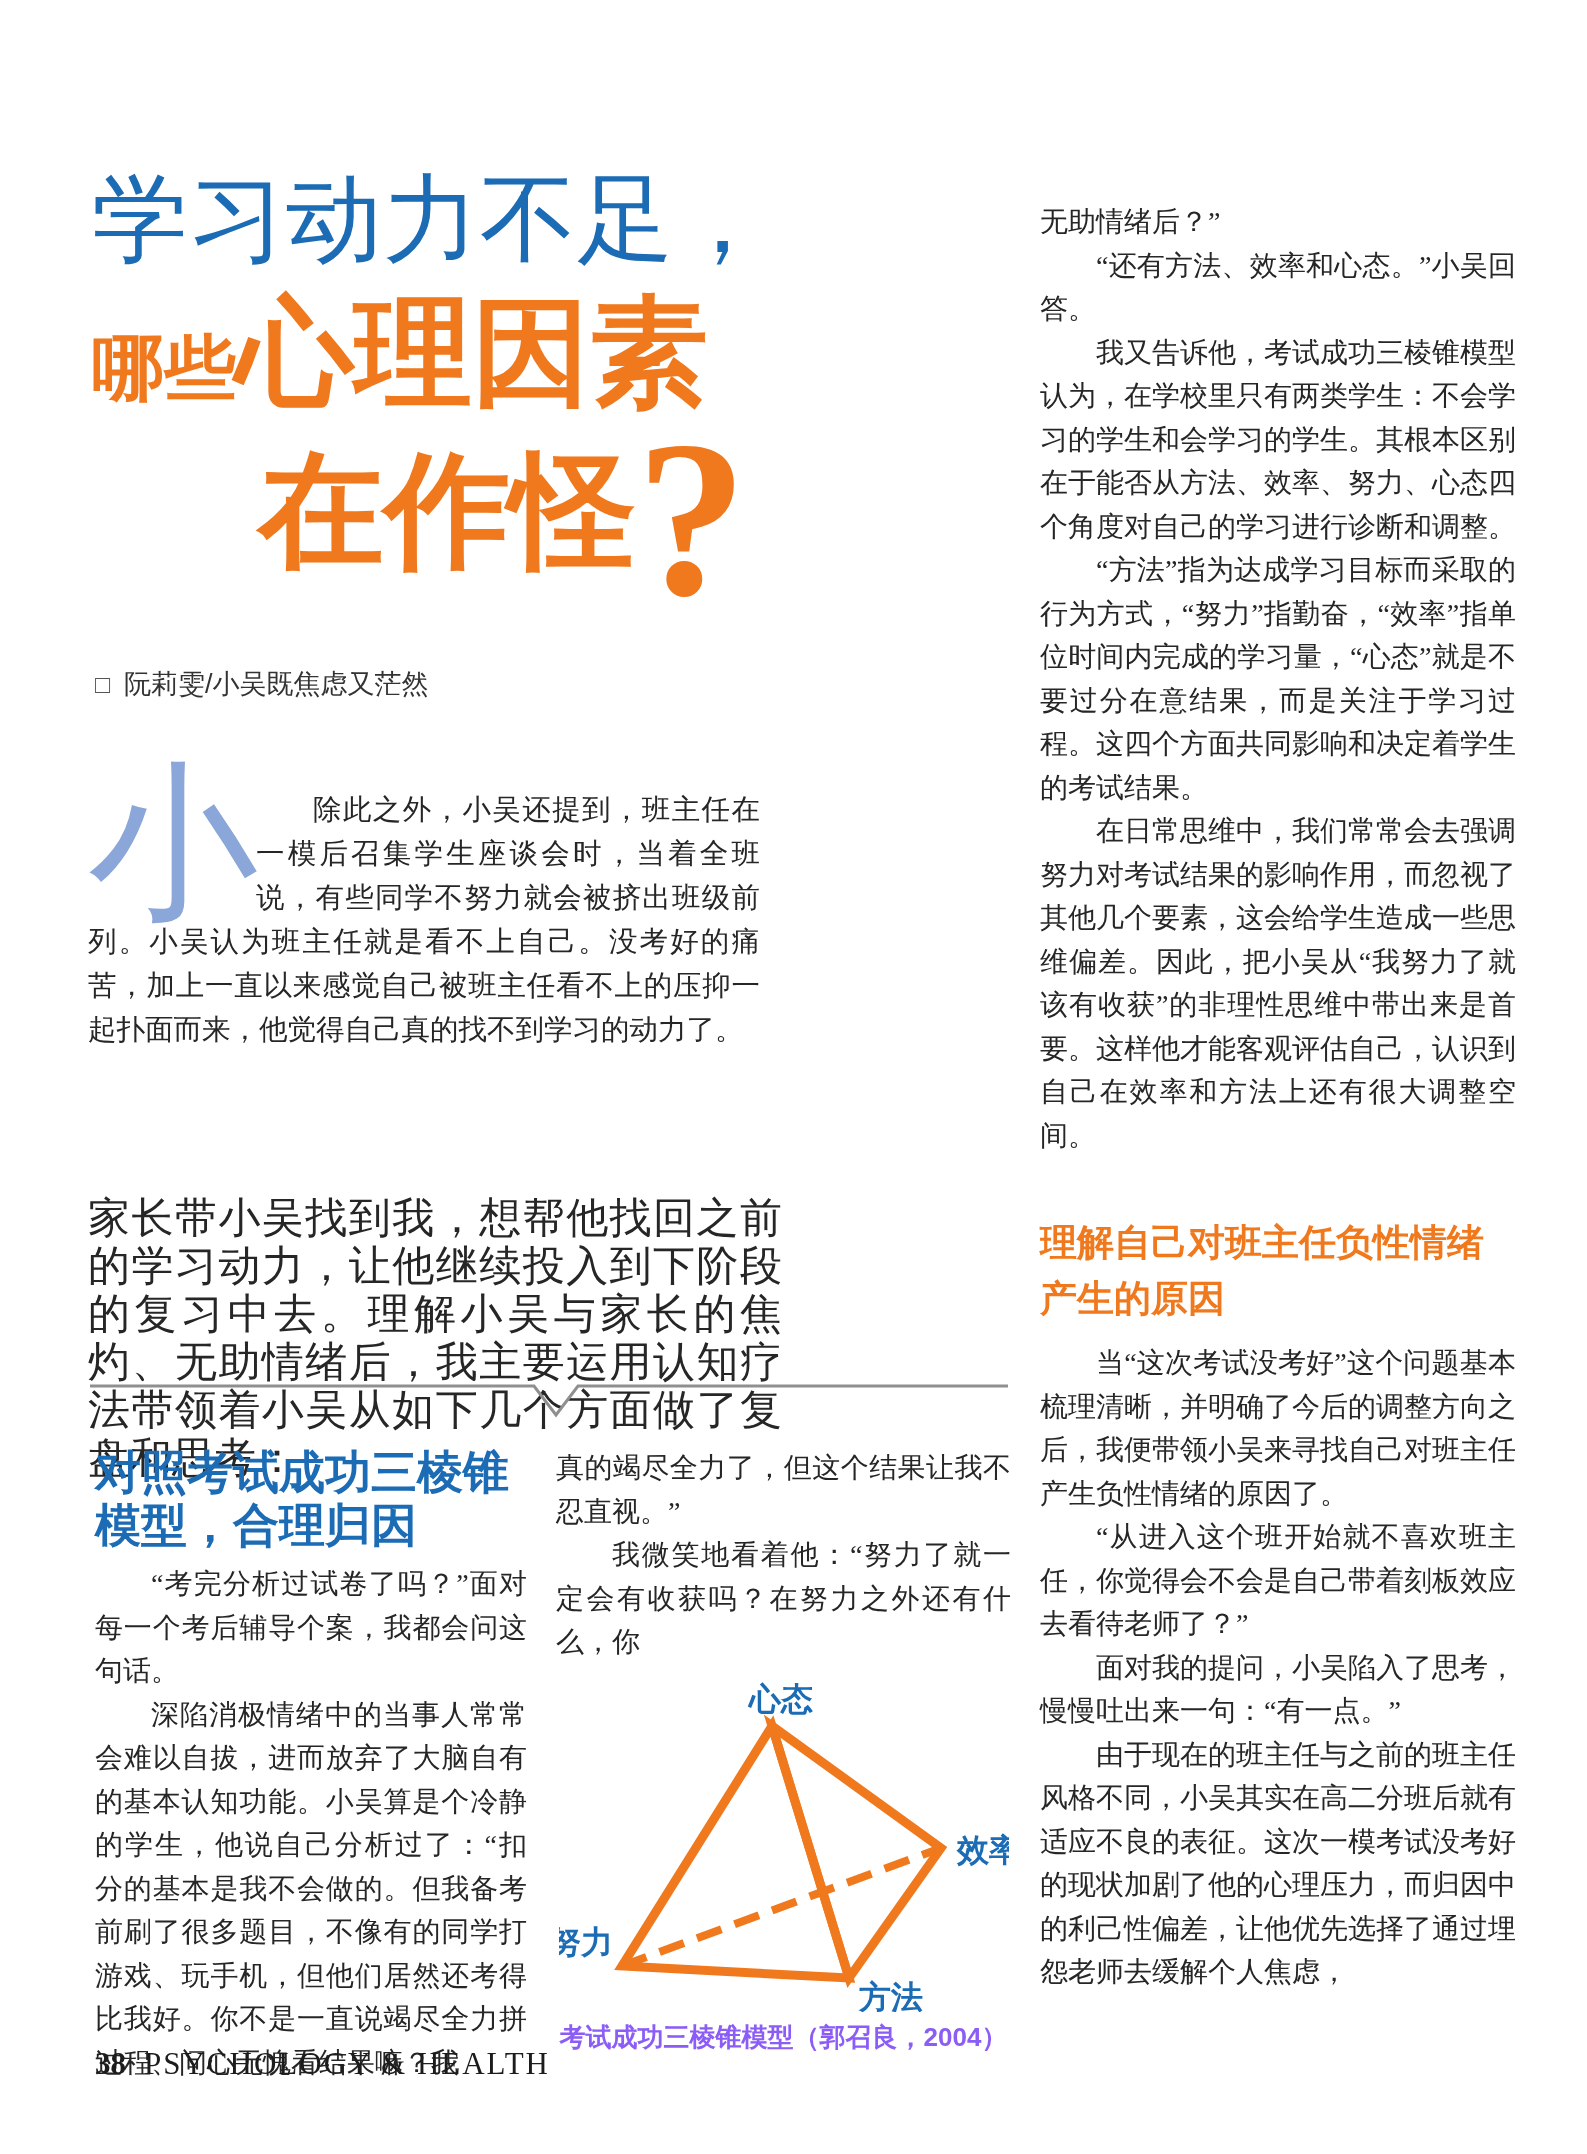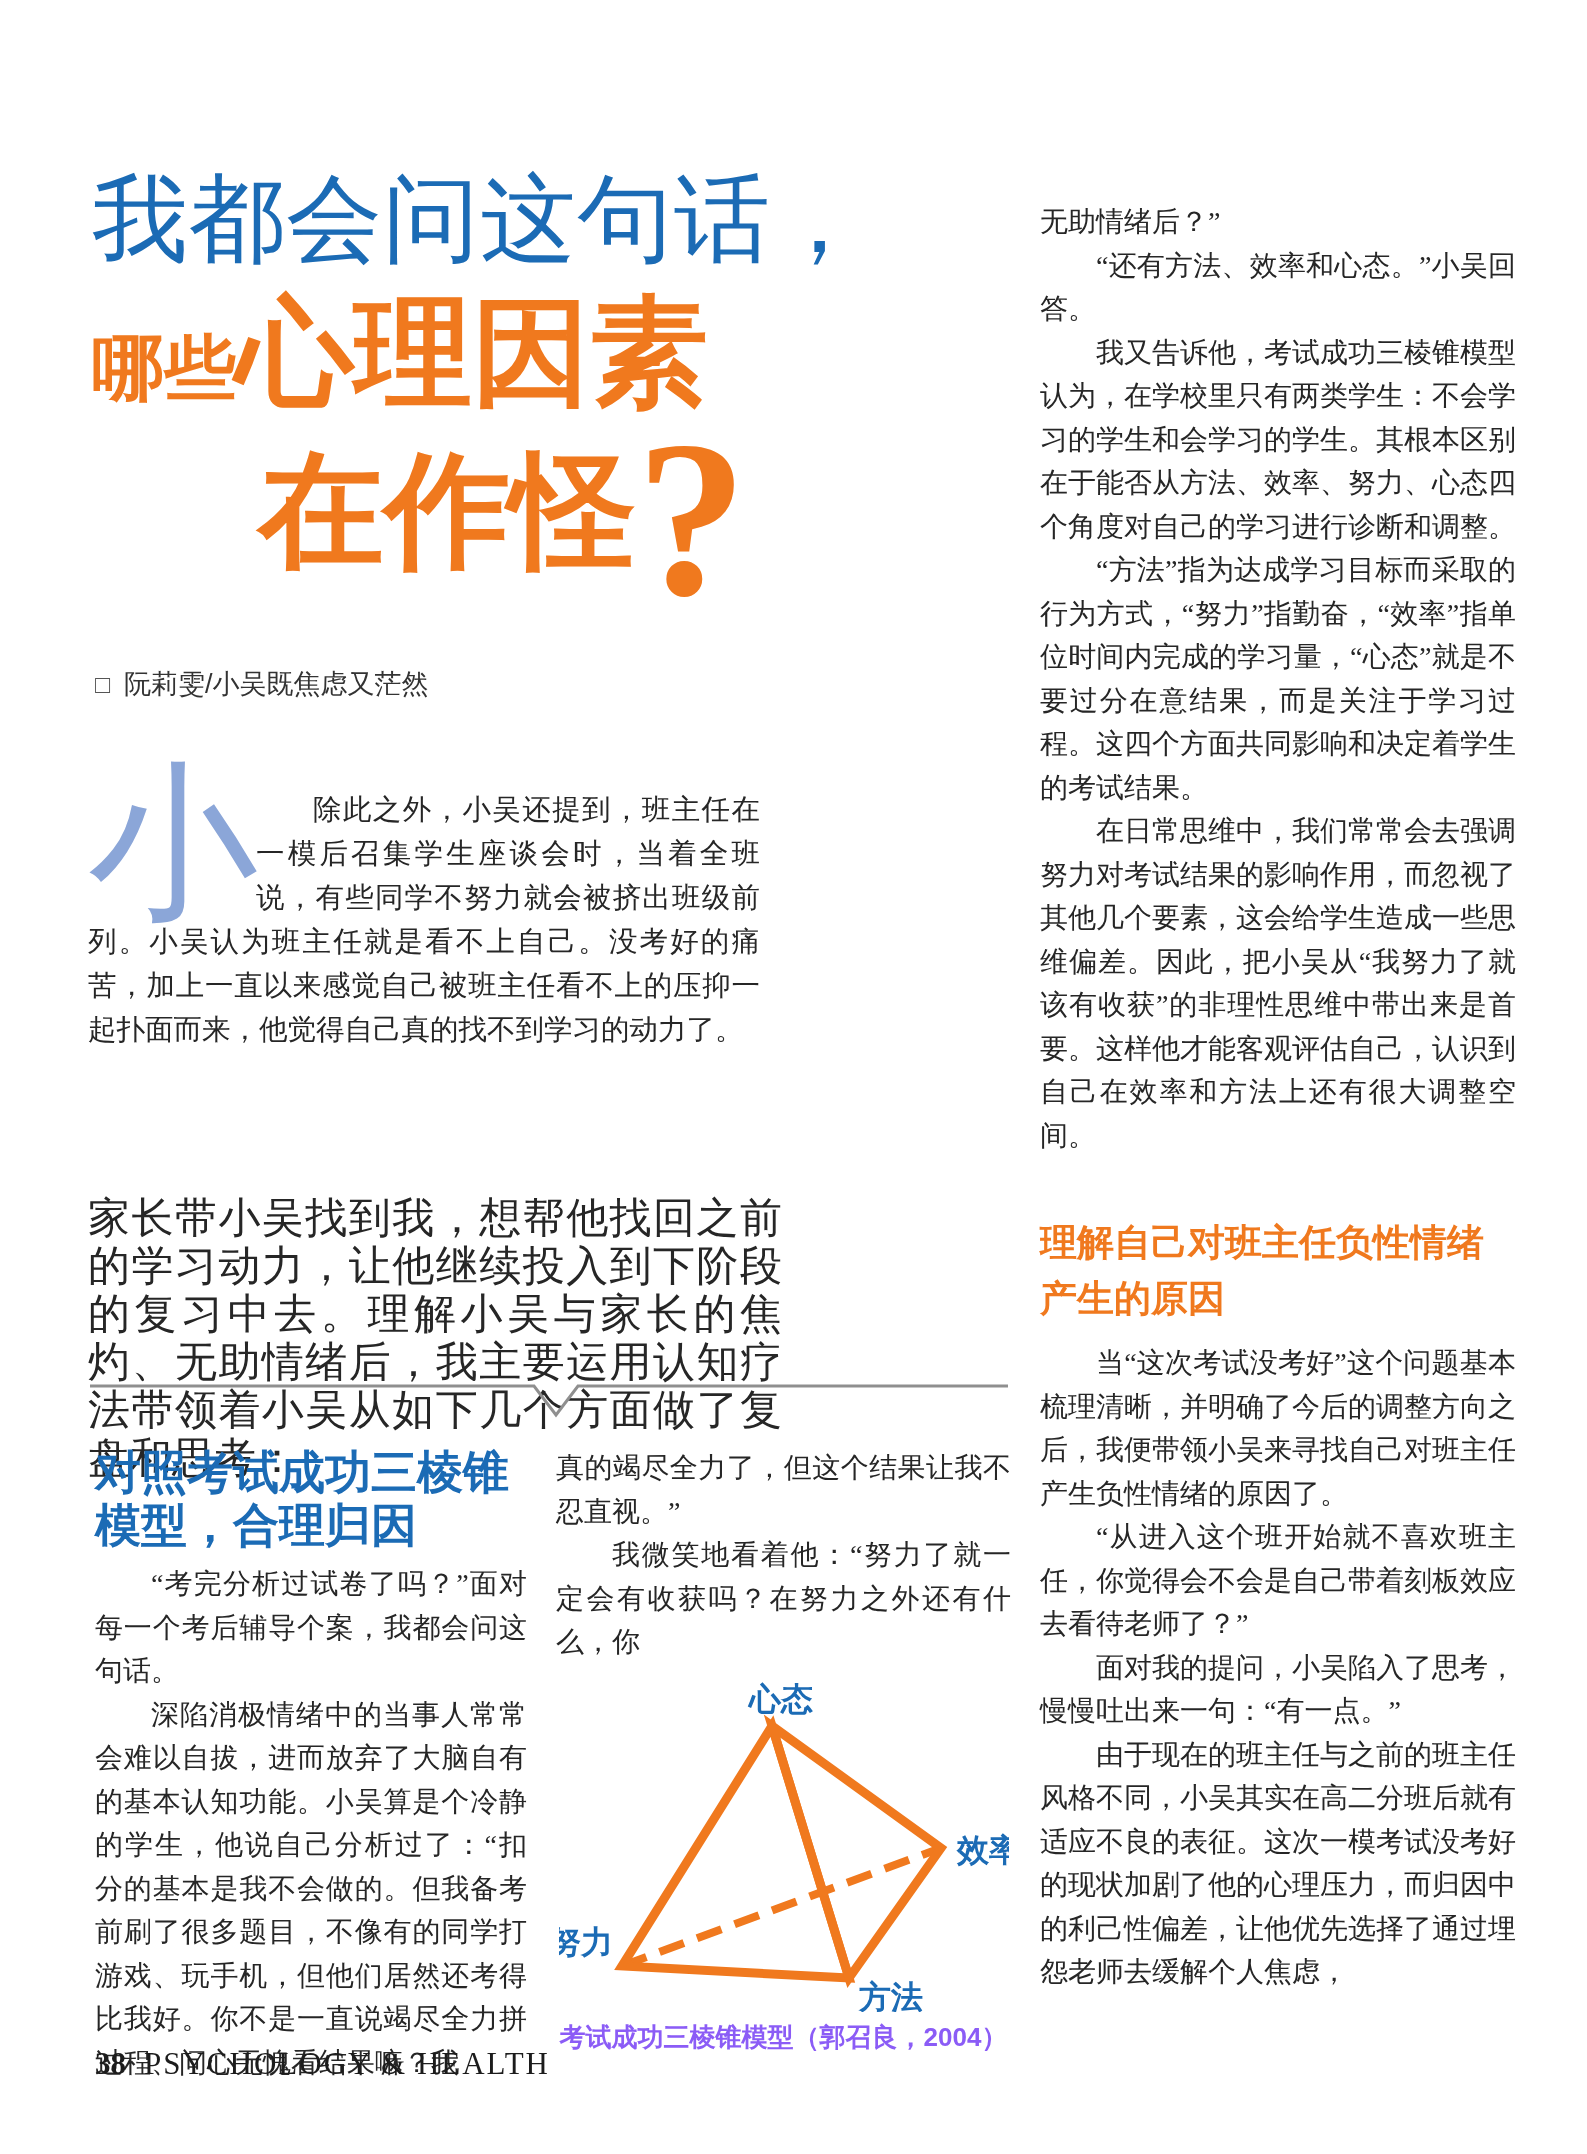--- a/index.html
+++ b/index.html
@@ -90,21 +90,21 @@
   }
   .page-num{font-weight:bold;margin-right:18px;}
   .journal-name{letter-spacing:2px;}
 </style>
 </head>
 <body>
 
 <div class="page">
 
   <header class="title-block">
-    <div class="title-line1">我都会问这句话，</div>
+    <div class="title-line1">学习动力不足，</div>
     <div class="title-line2">
       <span class="t2-small">哪些</span><span class="t2-big">心理因素</span>
     </div>
     <div class="title-line3">
       <span class="t3-text">在作怪</span><span class="t3-q">?</span>
     </div>
   </header>
 
   <div class="author-line">
     <span class="author-marker">□</span><span>阮莉雯/小吴既焦虑又茫然</span>

